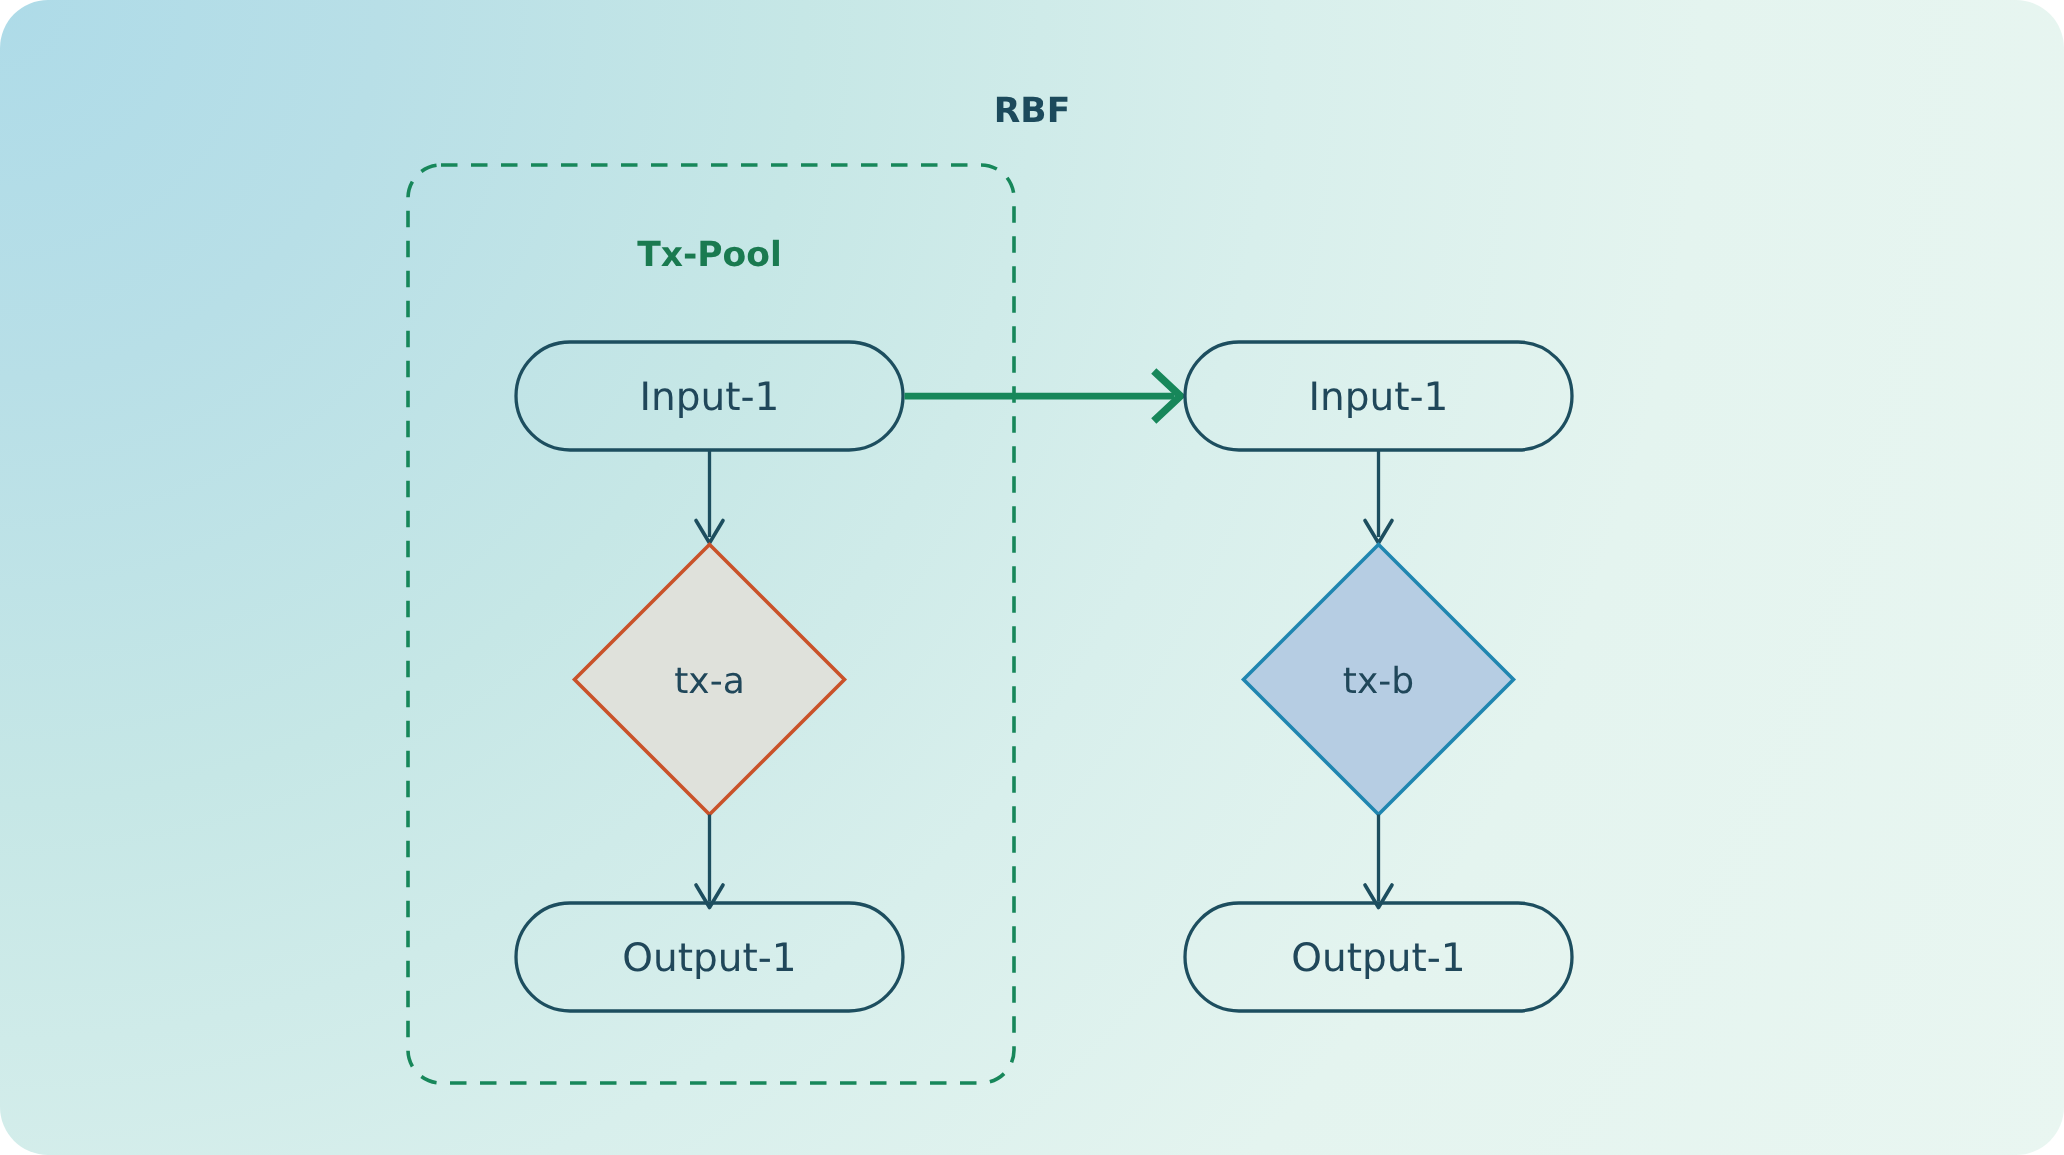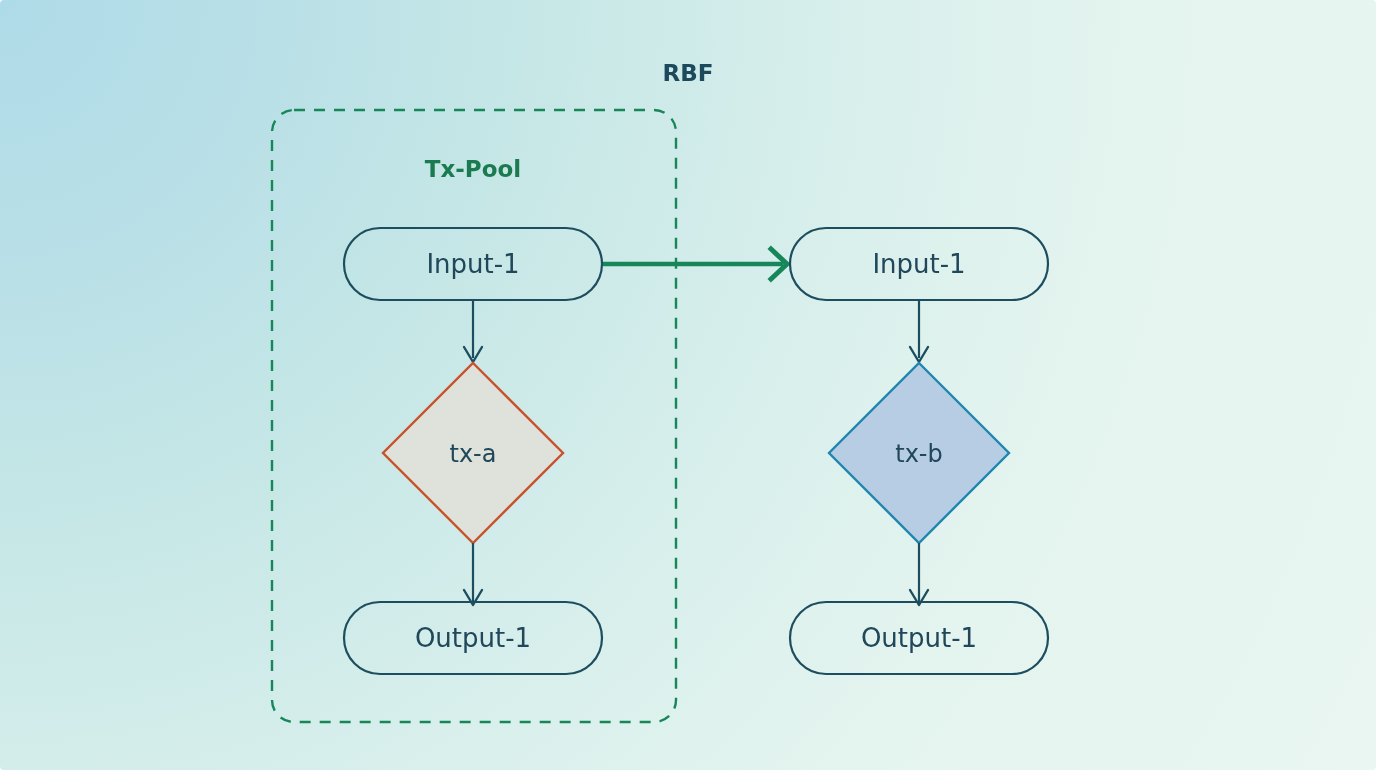--- a/index.html
+++ b/index.html
@@ -11,21 +11,21 @@
     width: 1376px;
     height: 770px;
     overflow: hidden;
     font-family: "DejaVu Sans", "Liberation Sans", sans-serif;
   }
 
   #canvas {
     position: relative;
     width: 1376px;
     height: 770px;
-    border-radius: 4px;
+    border-radius: 32px;
     overflow: hidden;
     background:
       radial-gradient(circle at 0% 0%, #aedbe8 0%, #b8dfe7 16%, #c6e7e6 34%, #d8efec 54%, #e4f4ef 72%, #e9f6f1 100%);
   }
 
   
   #diagram {
     position: absolute;
     left: 0;
     top: 0;

